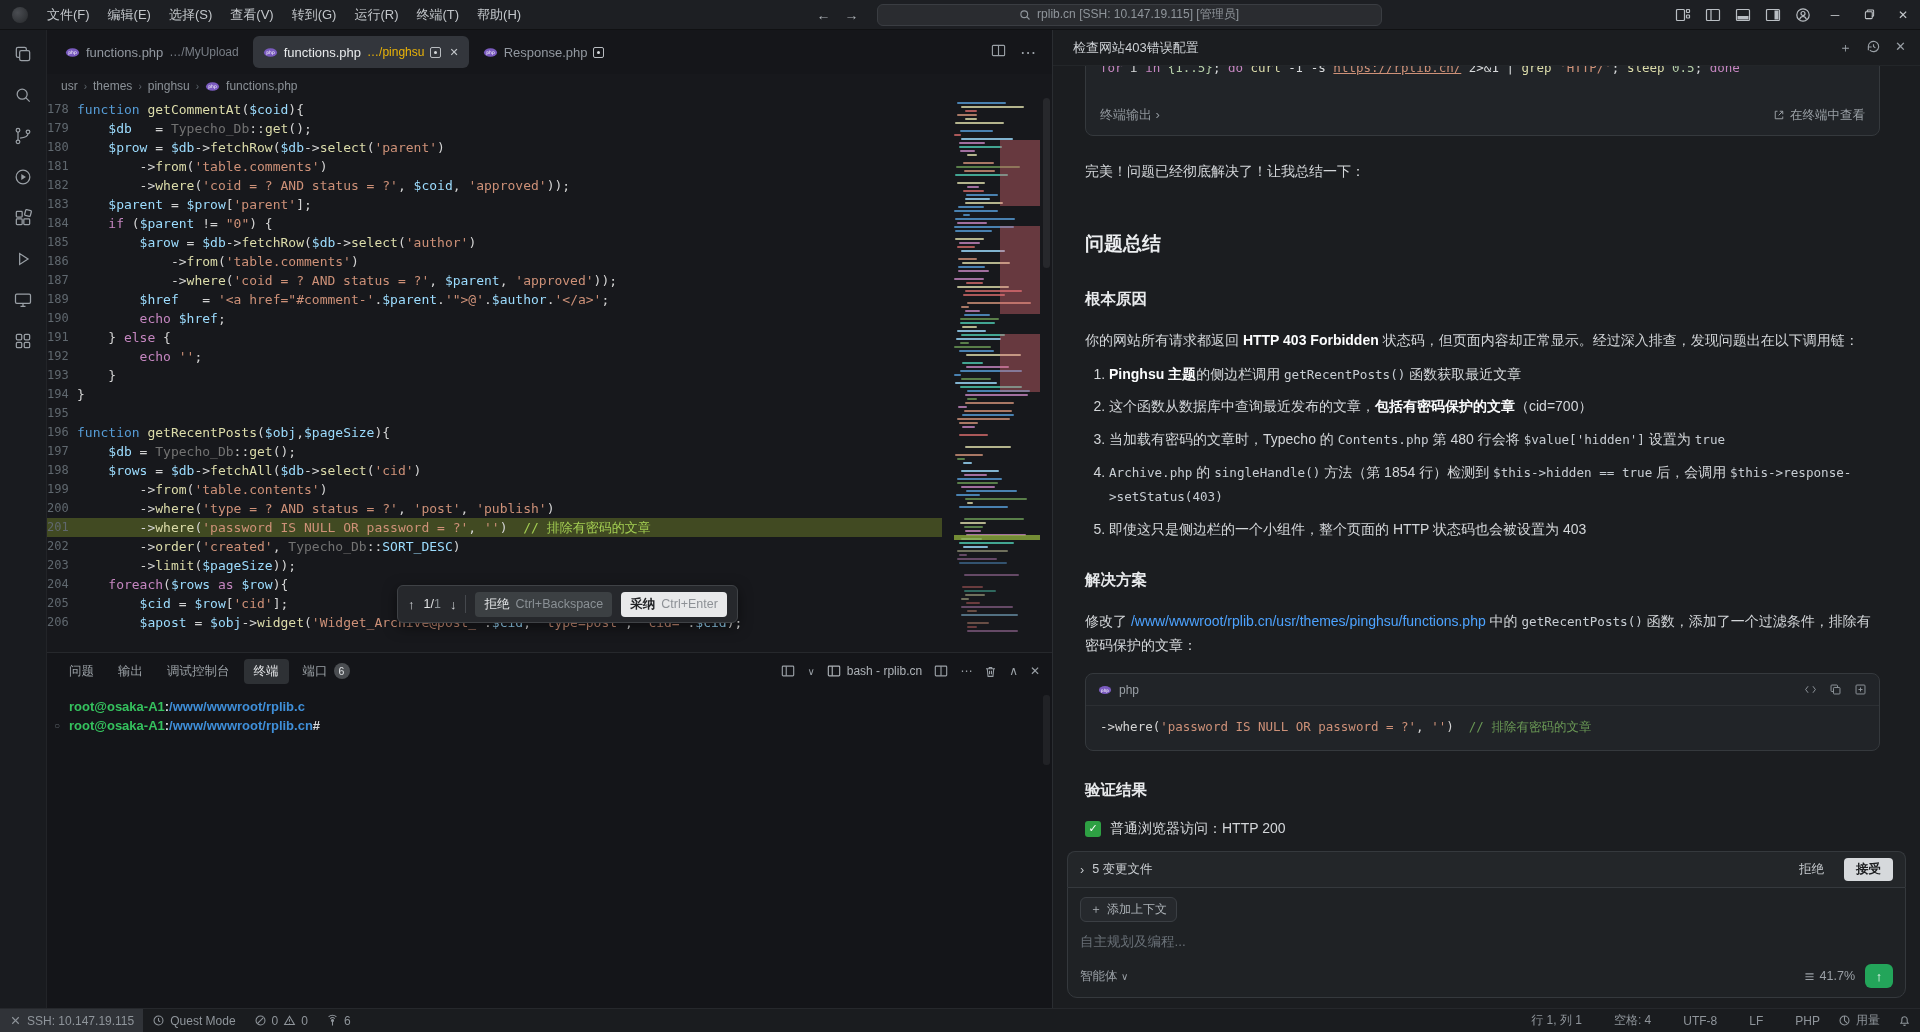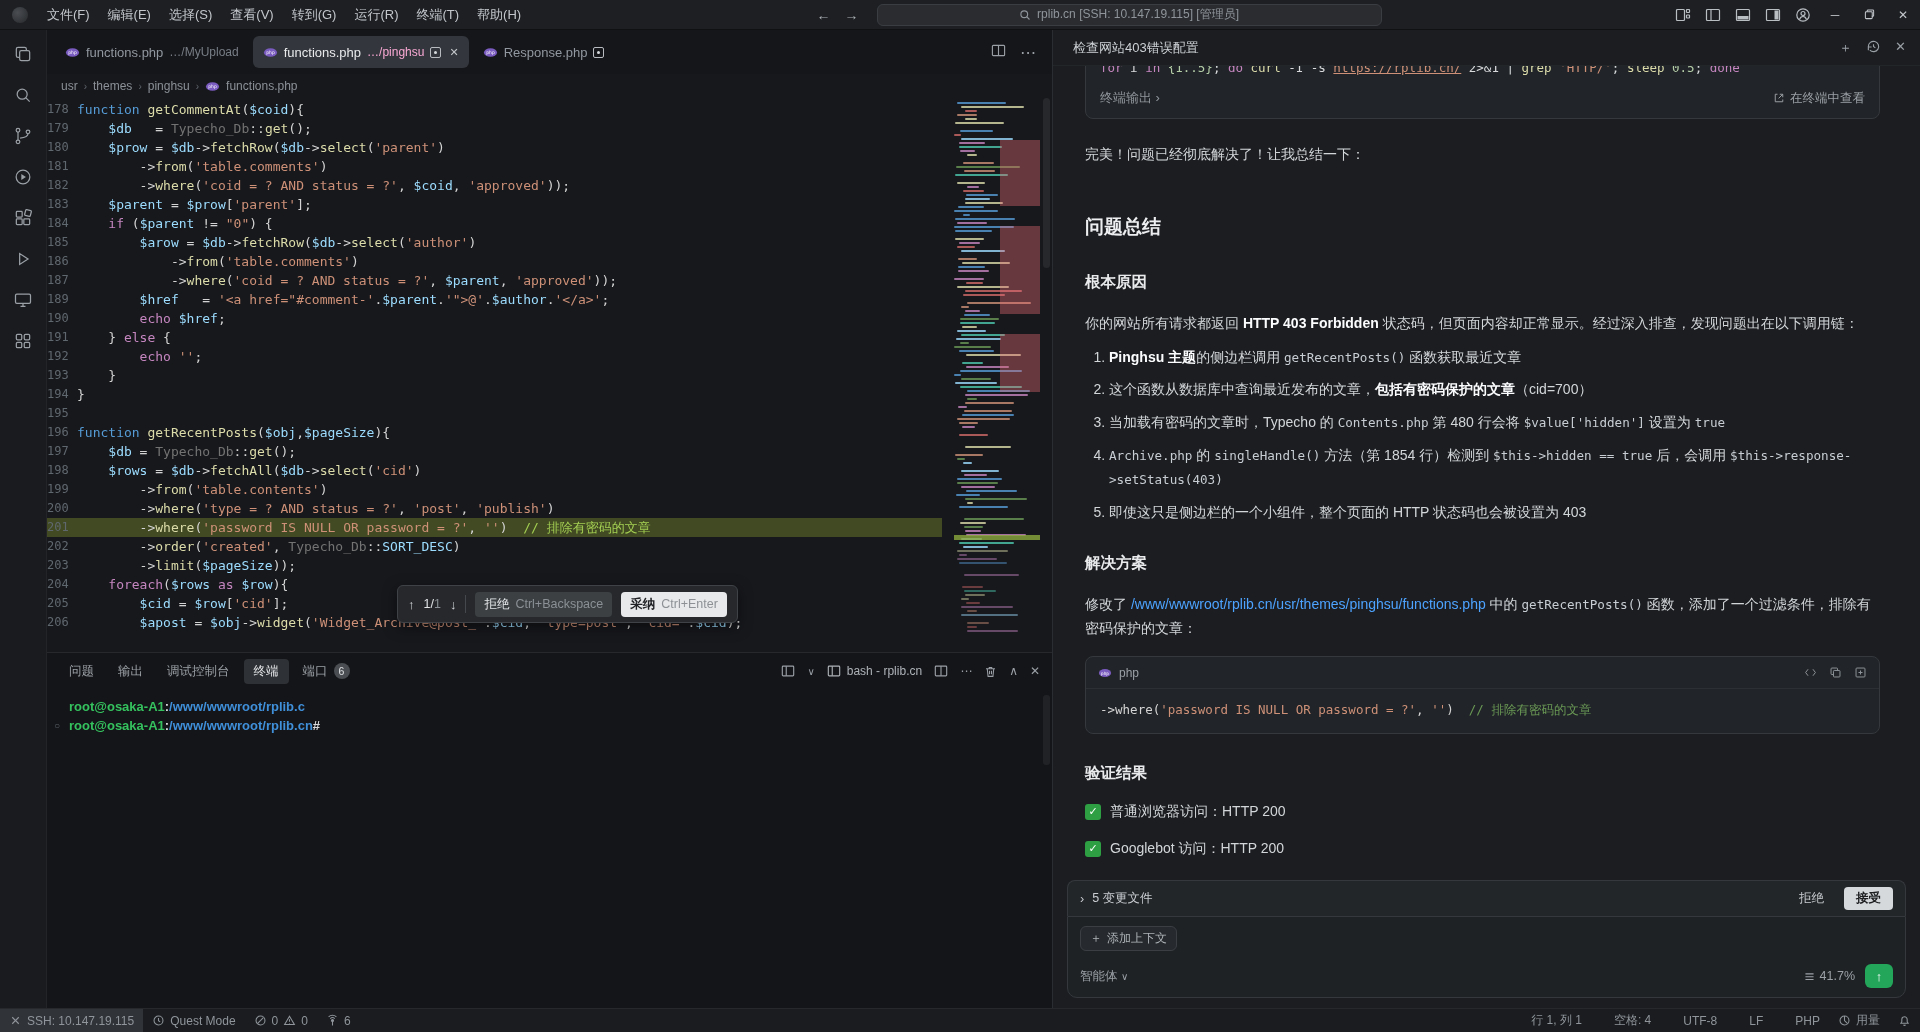--- a/index.html
+++ b/index.html
@@ -23,21 +23,21 @@
   .activitybar{width:47px;flex:none;background:#191b1f;border-right:1px solid #222428;display:flex;flex-direction:column;align-items:center;padding-top:12px;gap:17px}
   .ab-ico{width:24px;height:24px;display:flex;align-items:center;justify-content:center;color:#9aa0a6}
   .ab-ico svg{width:20px;height:20px}
 
   
   .editor-col{width:1005px;flex:none;display:flex;flex-direction:column;min-width:0;background:#17181c}
   .tabbar{height:44px;flex:none;background:#15161a;display:flex;align-items:center;padding:0 8px;gap:4px}
   .tab{height:32px;display:flex;align-items:center;gap:6px;padding:0 10px;border-radius:6px;font-size:13px;color:#9298a0;cursor:default}
   .tab.active{background:#33363c;color:#e8eaec}
   .tab-dir{color:#787e86;font-size:12px}
-  .tab.active .tab-dir{color:#f9a8d4}
+  .tab.active .tab-dir{color:#eab308}
   .mod-ind{width:11px;height:11px;border:1px solid #b8bcc0;border-radius:2px;position:relative;display:inline-block}
   .mod-ind i{position:absolute;left:3px;top:3px;width:3px;height:3px;border-radius:50%;background:#d7dadd}
   .tab-close{font-size:11px;color:#c3c7cb;margin-left:2px}
   .tab-actions{margin-left:auto;display:flex;gap:14px;color:#9aa0a6;padding-right:8px}
   .breadcrumb{height:24px;flex:none;display:flex;align-items:center;gap:6px;padding-left:14px;font-size:12px;color:#8b9197;background:#17181c}
   .bc-sep{color:#5f666d;font-size:10px}
 
   .code-wrap{height:554px;flex:none;position:relative;overflow:hidden;background:#17181c;
     font-family:"DejaVu Sans Mono","Liberation Mono",monospace;font-size:13px}
   #code{position:absolute;left:0;top:2px;right:110px}
@@ -81,21 +81,21 @@
   .sg-g{color:#35c25e}.sg-w{color:#d8dadc}.sg-p{color:#3f8fd9}
   .term-scroll{position:absolute;right:2px;top:42px;width:7px;height:70px;background:rgba(255,255,255,.06);border-radius:3px}
 
   
   .chat-panel{flex:1;display:flex;flex-direction:column;background:#1b1d20;border-left:1px solid #2a2d31;min-width:0}
   .chat-header{height:36px;flex:none;display:flex;align-items:center;padding:0 14px 0 20px;font-size:13px;color:#cdd1d5;border-bottom:1px solid #232629}
   .ch-icons{margin-left:auto;display:flex;gap:14px;color:#9aa0a6}
   .chat-body{flex:1;overflow:hidden;padding:0 40px 0 32px;font-size:14px;color:#d3d6d9;line-height:1.7}
   .tcard{margin-top:-14px;border:1px solid #35393d;border-radius:8px;background:#212428;padding:8px 14px 9px;overflow:hidden}
   .tcard-cmd{font-family:"DejaVu Sans Mono","Liberation Mono",monospace;font-size:12.5px;white-space:nowrap;overflow:hidden;margin-top:-4px}
-  .tcard-foot{display:flex;align-items:center;margin-top:9px;color:#8f959b;font-size:13px}
+  .tcard-foot{display:flex;align-items:center;margin-top:26px;color:#8f959b;font-size:13px}
   .tcard-act{margin-left:auto;display:flex;align-items:center;gap:5px;font-size:12.5px;color:#9aa0a6}
   .p-intro{margin-top:24px}
   .chat-body h2{font-size:19px;color:#eceef0;margin-top:44px;font-weight:700}
   .chat-body h3{font-size:15.5px;color:#e8eaec;margin-top:26px;font-weight:700}
   .para{margin-top:16px}
   ol{margin:10px 0 0 24px}
   ol li{margin-top:9px}
   .sg-b{font-weight:700;color:#fbfcfd}
   .sg-c{font-family:"DejaVu Sans Mono","Liberation Mono",monospace;font-size:.9em;color:#c7cdd3}
   .sg-a{color:#4da3ff}
@@ -667,20 +667,21 @@
           <span class="cb-btns">
             <span class="btn-ghost">拒绝</span>
             <span class="btn-light">接受</span>
           </span>
         </div>
         <div class="input-card">
           <span class="chip">
             <span>＋</span>
             <span>添加上下文</span>
           </span>
+          <div class="chat-input">自主规划及编程...</div>
           <div class="ic-controls">
             <span><span>智能体</span> <span style="font-size:10px">∨</span></span>
             <span class="ic-right">
               <span style="display:flex;align-items:flex-start;gap:4px">
                 <svg width="13" height="13" viewBox="0 0 16 16" fill="none" stroke="currentColor" stroke-width="1.3">
                     <path d="M3 13h10M3 9.5h10M3 6h10"></path>
                   </svg>
                 <span>41.7%</span>
               </span>
               <span class="send-btn">↑</span>

